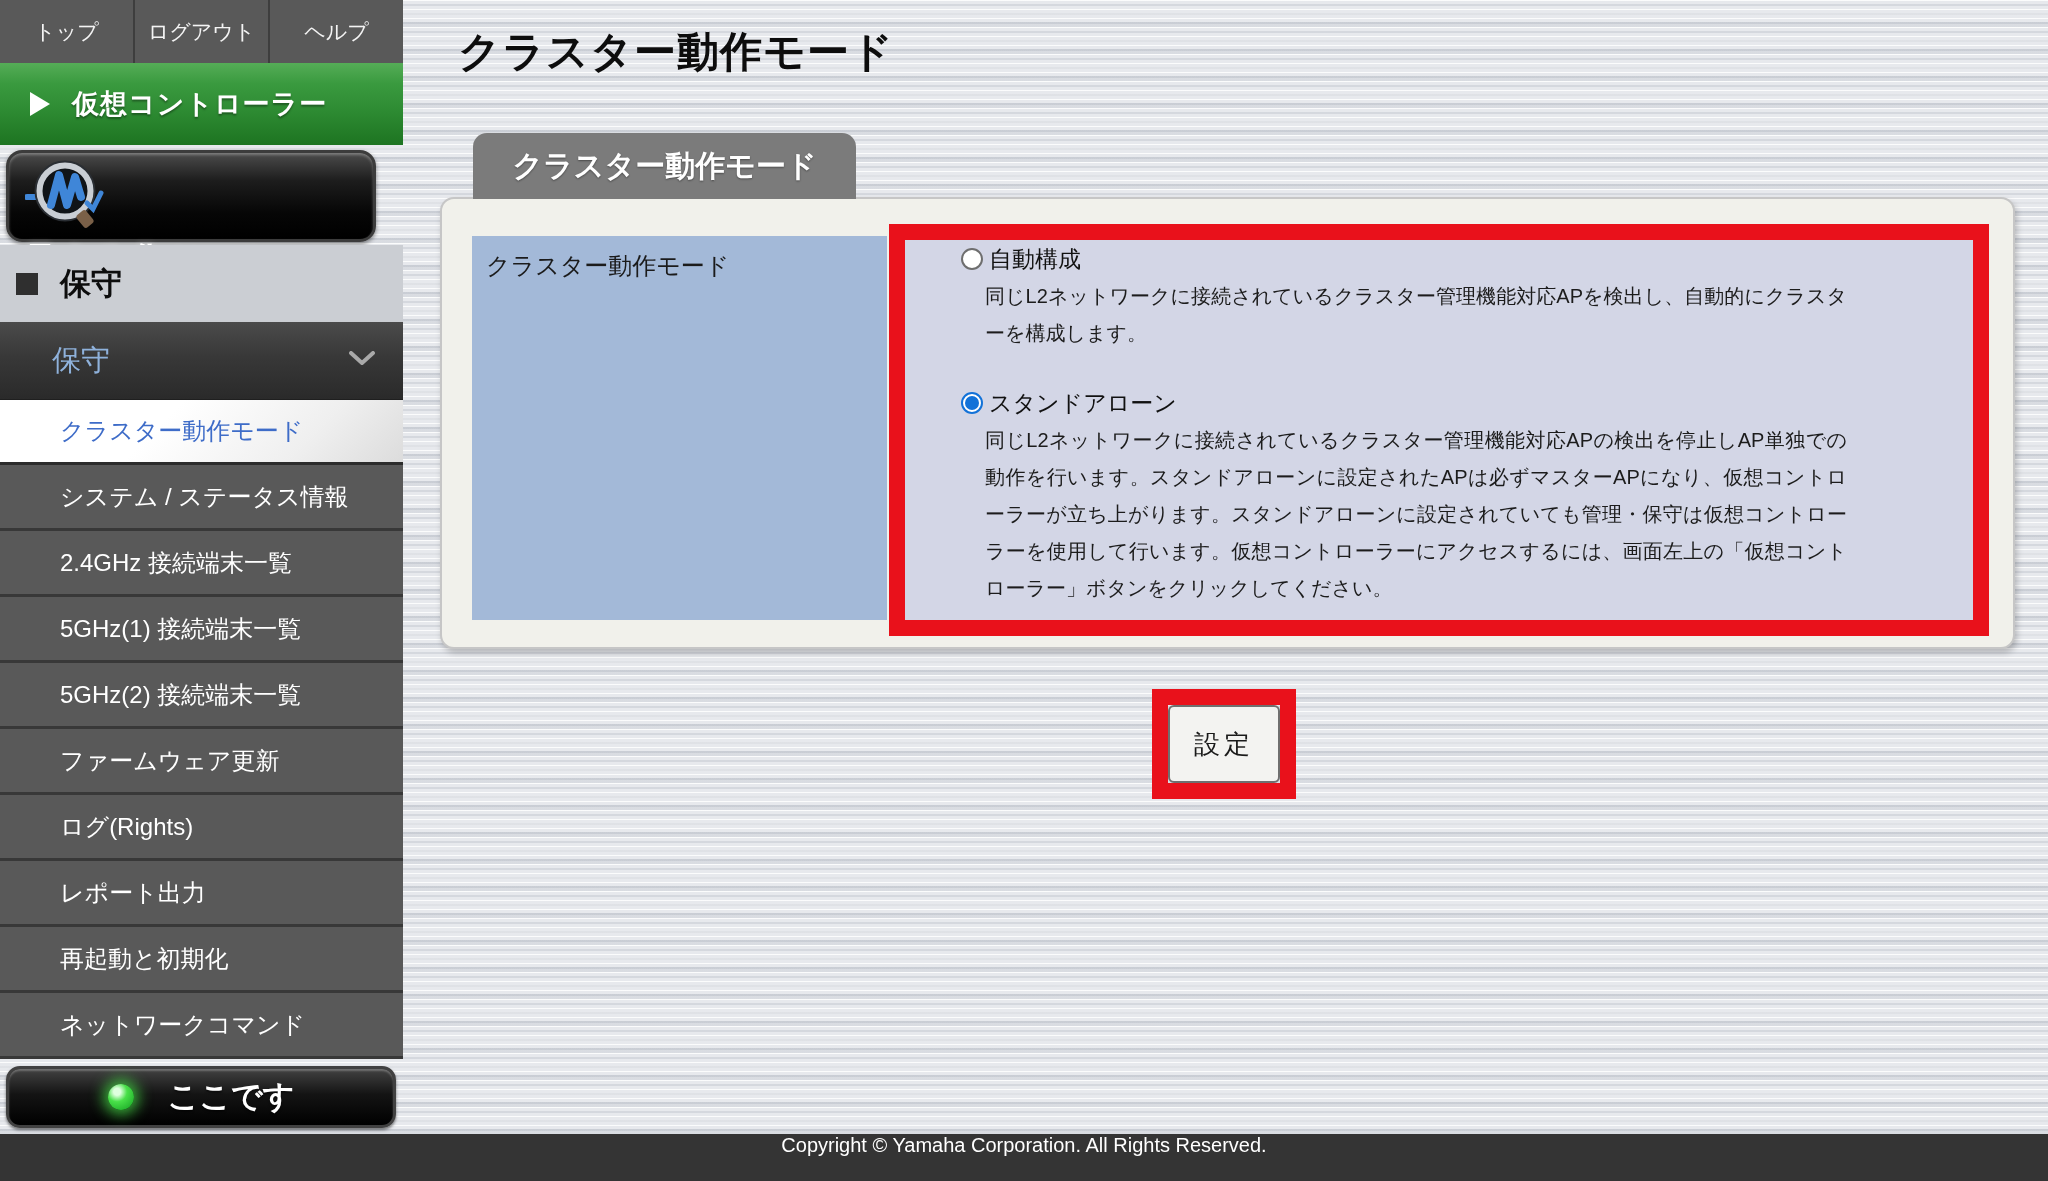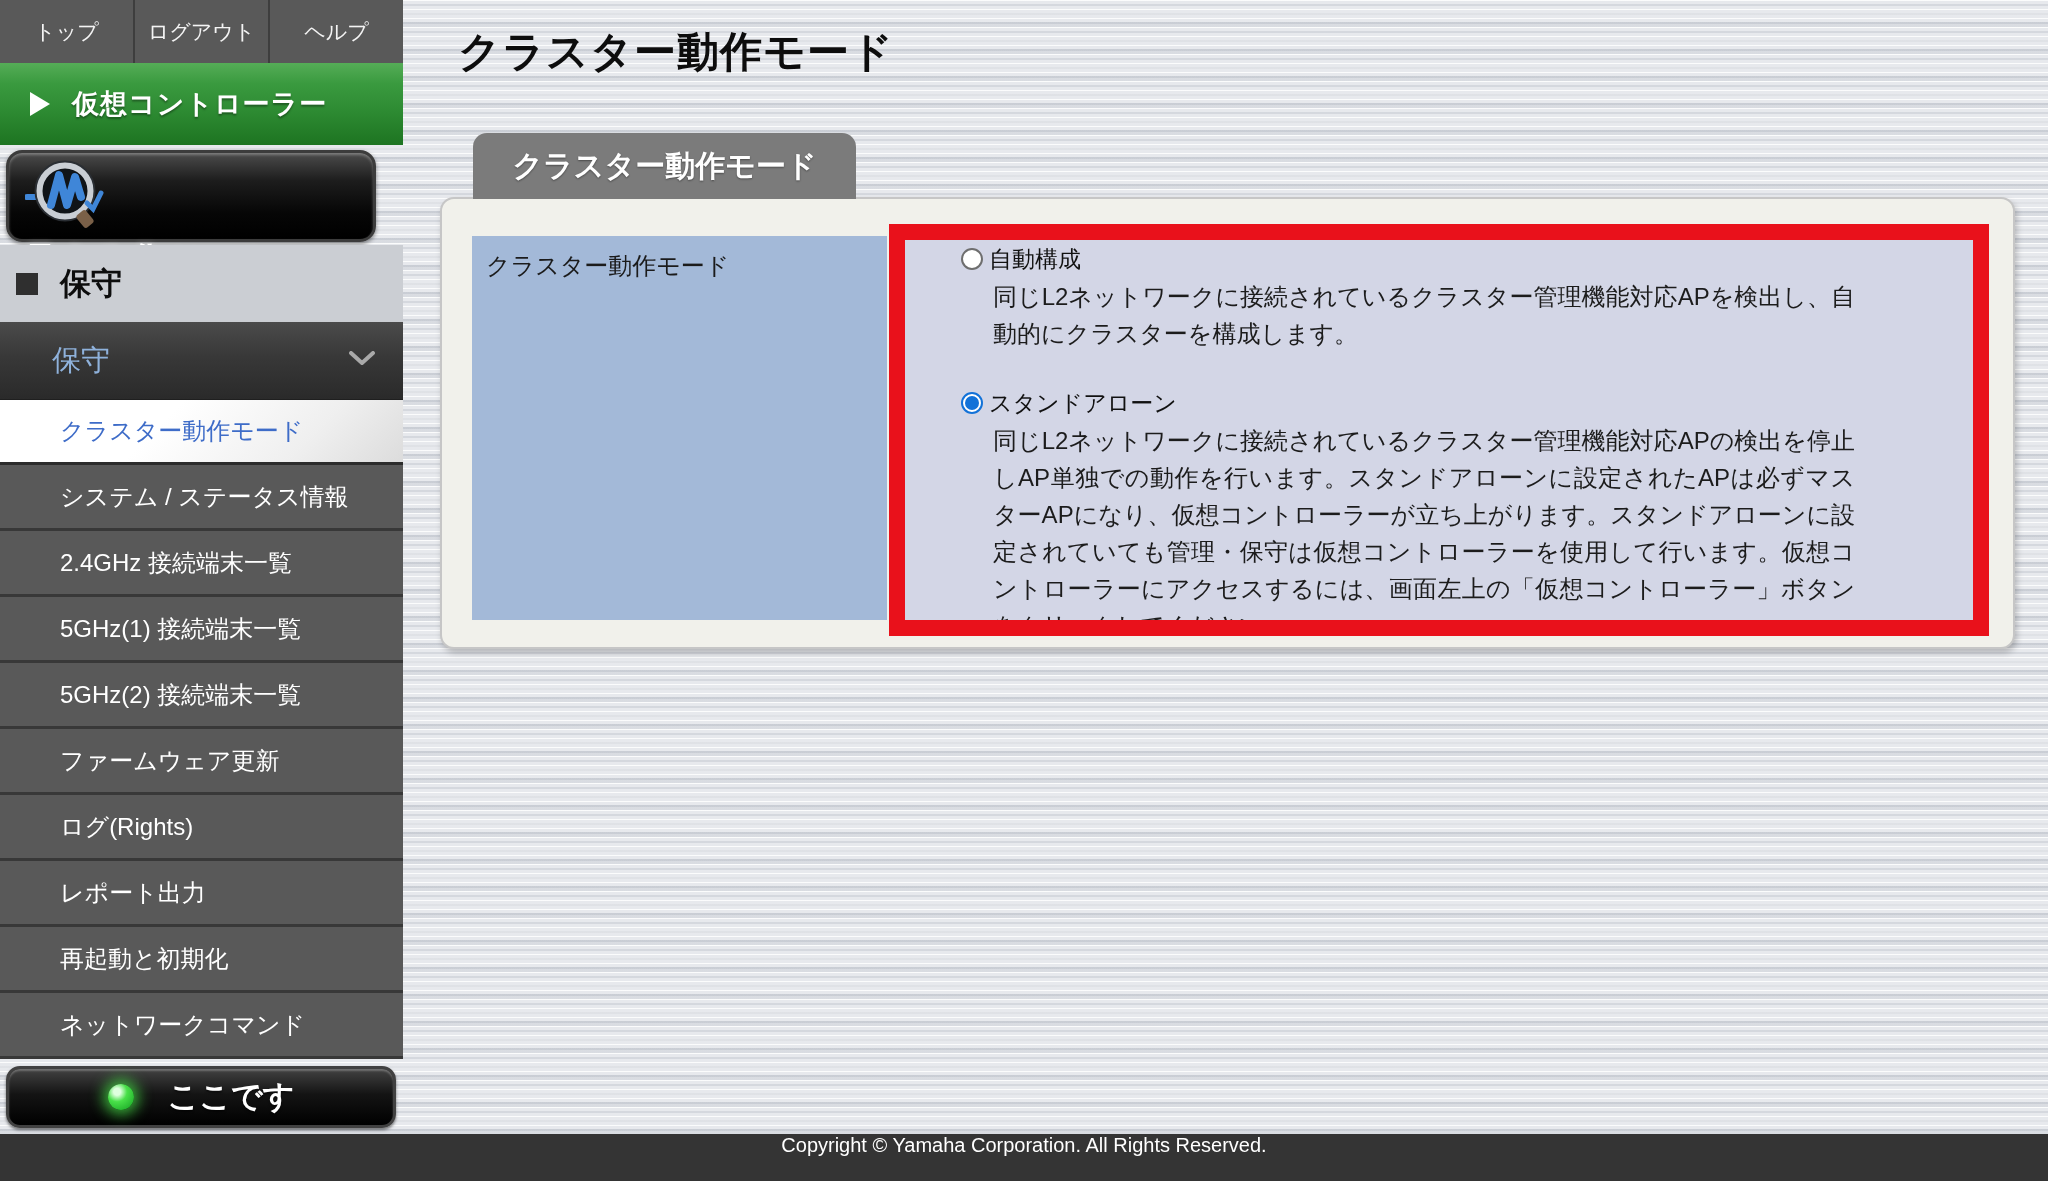--- a/index.html
+++ b/index.html
@@ -84,21 +84,21 @@
     border:16px solid #e9111b;background:#d3d6e6;
     padding:0 20px 0 56px;overflow:hidden;}
 
   .opt-label-row{display:flex;align-items:center;height:38px;cursor:pointer;}
   .radio{width:22px;height:22px;border-radius:50%;box-sizing:border-box;background:#fff;
     border:2px solid #6e6e6e;flex:0 0 auto;}
   .radio.checked{border:2px solid #1272d8;position:relative;}
   .radio.checked::after{content:"";position:absolute;left:2px;top:2px;width:14px;height:14px;
     border-radius:50%;background:#1272d8;}
   .opt-label{margin-left:6px;font-size:23px;color:#111;}
-  .opt-desc{margin-left:32px;width:862px;font-size:24px;line-height:37px;color:#1c1c1c;
+  .opt-desc{margin-left:24px;width:862px;font-size:20px;line-height:37px;color:#1c1c1c;
     text-align:justify;}
   .opt2{margin-top:32px;}
 
   .submit-annotation{position:absolute;left:1152px;top:689px;border:16px solid #e9111b;
     display:inline-block;}
   .submit-btn{display:block;width:112px;height:78px;background:#f3f3f1;border:2px solid #6f6f6f;
     border-radius:6px;font-size:26px;letter-spacing:4px;color:#1a1a1a;cursor:pointer;
     font-family:"Liberation Sans","DejaVu Sans",sans-serif;box-sizing:border-box;}
 
   .footer{position:absolute;left:0;top:1134px;width:2048px;height:47px;background:#343434;
@@ -190,18 +190,21 @@
         <div class="opt-label-row">
           <span class="radio checked"></span>
           <span class="opt-label">スタンドアローン</span>
         </div>
         <div class="opt-desc">同じL2ネットワークに接続されているクラスター管理機能対応APの検出を停止しAP単独での動作を行います。スタンドアローンに設定されたAPは必ずマスターAPになり、仮想コントローラーが立ち上がります。スタンドアローンに設定されていても管理・保守は仮想コントローラーを使用して行います。仮想コントローラーにアクセスするには、画面左上の「仮想コントローラー」ボタンをクリックしてください。</div>
       </div>
 
     </div>
   </section>
 
+  <div class="submit-annotation">
+    <button class="submit-btn">設定</button>
+  </div>
 
   <footer class="footer">
     <span>Copyright © Yamaha Corporation. All Rights Reserved.</span>
   </footer>
 
 </div>
 
 </body></html>

